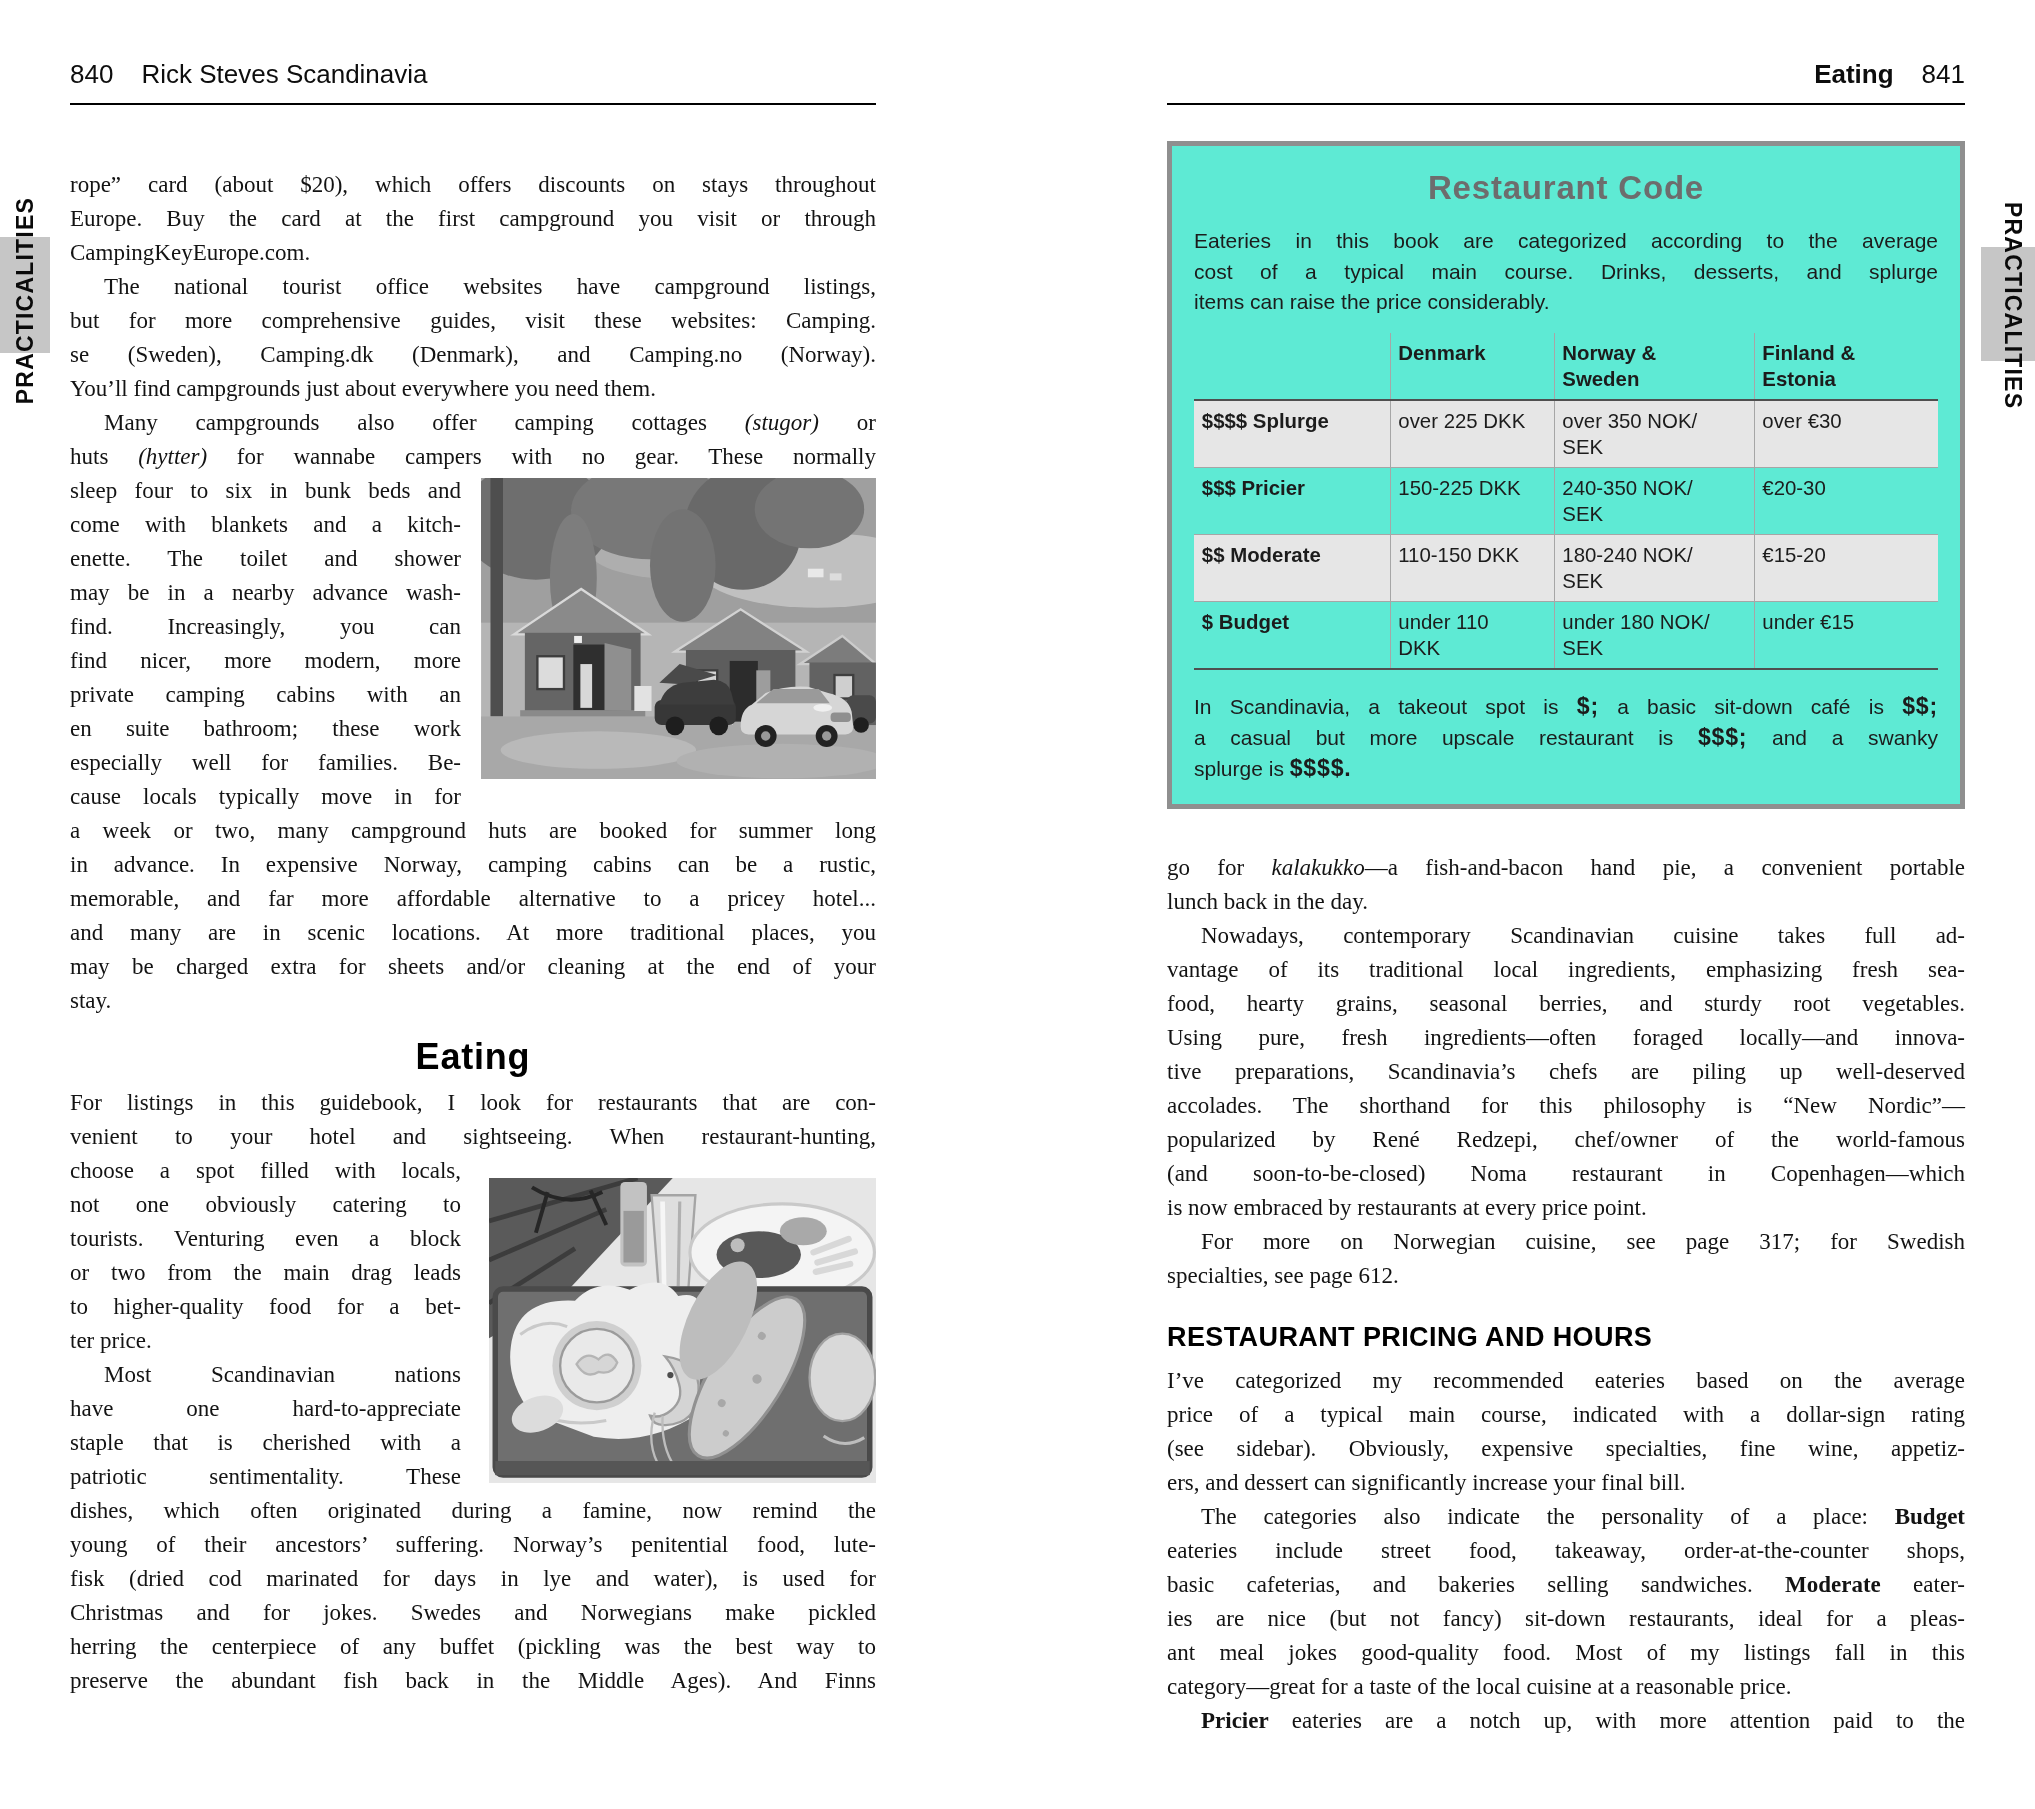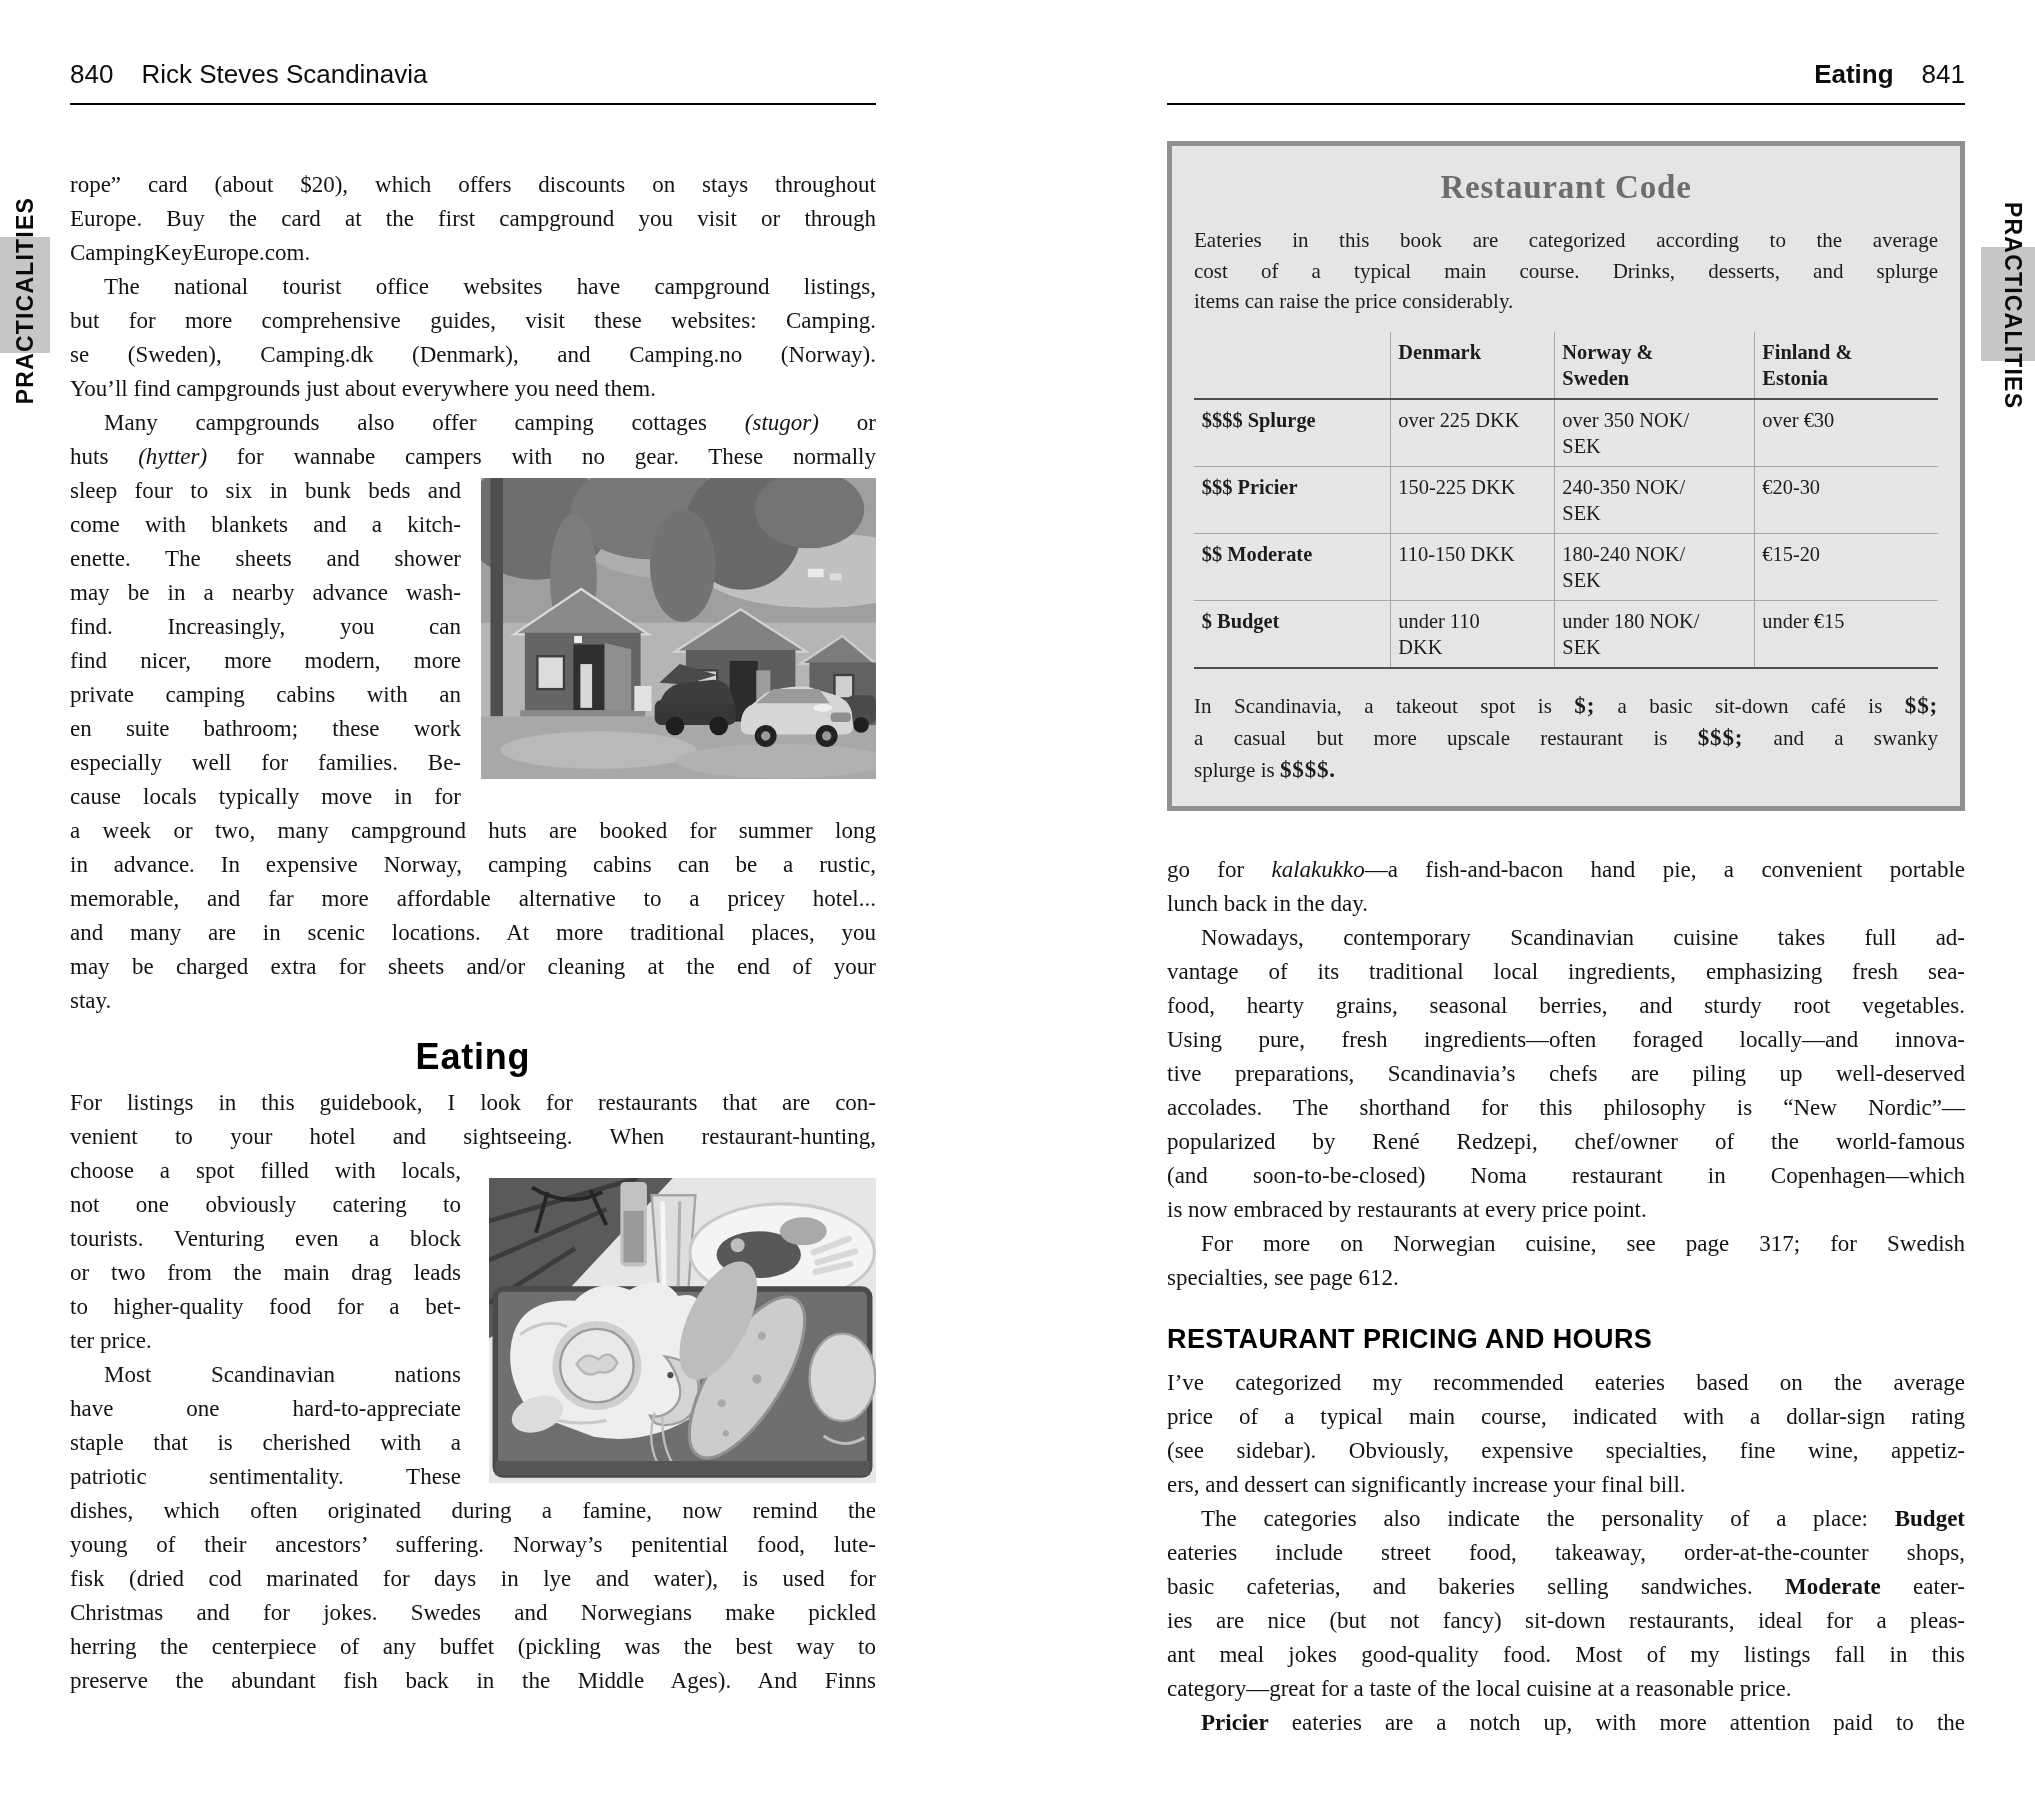--- a/index.html
+++ b/index.html
@@ -38,21 +38,21 @@
            margin:27px 0 9.4px;color:#000;letter-spacing:0.4px}
 
   
   figure{margin:0}
   .photo{position:absolute}
   .ph1{left:481px;top:478px;width:395px;height:301px}
   .ph2{left:489px;top:1178px;width:387px;height:305px}
 
   
   .box{margin-top:36px;border:5.5px solid #8f8f8f;padding:19px 22px 20.4px;
-       font-family:Liberation Serif, serif;color:#1c1c1c;background:#e5e5e5}
+       font-family:Liberation Sans, sans-serif;color:#1c1c1c;background:#5eead4}
   .boxtitle{text-align:center;font-weight:bold;font-size:33px;color:#6d6d6d;
             margin:4.7px 0 19px;letter-spacing:0.8px}
   .boxintro{font-size:21px;line-height:30.5px}
   .boxintro .line{min-height:30.5px}
   .boxfoot{margin-top:20.4px;font-size:21px;line-height:31px}
   .boxfoot .line{min-height:31px}
 
   table.price{width:100%;border-collapse:collapse;margin-top:15.7px;font-size:20.4px;line-height:26px}
   .price th,.price td{padding:7px 7.8px;vertical-align:top;text-align:left;white-space:pre-line}
   .price th{font-weight:bold;border-bottom:2.3px solid #4f4f4f}
@@ -92,21 +92,21 @@
           <div class="line indent">The national tourist office websites have campground listings,</div>
           <div class="line">but for more comprehensive guides, visit these websites: Camping.</div>
           <div class="line">se (Sweden), Camping.dk (Denmark), and Camping.no (Norway).</div>
           <div class="line end">You’ll find campgrounds just about everywhere you need them.</div>
           <div class="line indent"><span>Many campgrounds also offer camping cottages </span><span class="s-i">(stugor)</span><span> or</span></div>
           <div class="line"><span>huts </span><span class="s-i">(hytter)</span><span> for wannabe campers with no gear. These normally</span></div>
         </div>
       <div class="narrow">
           <div class="line">sleep four to six in bunk beds and</div>
           <div class="line">come with blankets and a kitch-</div>
-          <div class="line">enette. The sheets and shower</div>
+          <div class="line">enette. The toilet and shower</div>
           <div class="line">may be in a nearby advance wash-</div>
           <div class="line">find. Increasingly, you can</div>
           <div class="line">find nicer, more modern, more</div>
           <div class="line">private camping cabins with an</div>
           <div class="line">en suite bathroom; these work</div>
           <div class="line">especially well for families. Be-</div>
           <div class="line">cause locals typically move in for</div>
         </div>
       <div>
           <div class="line">a week or two, many campground huts are booked for summer long</div>

